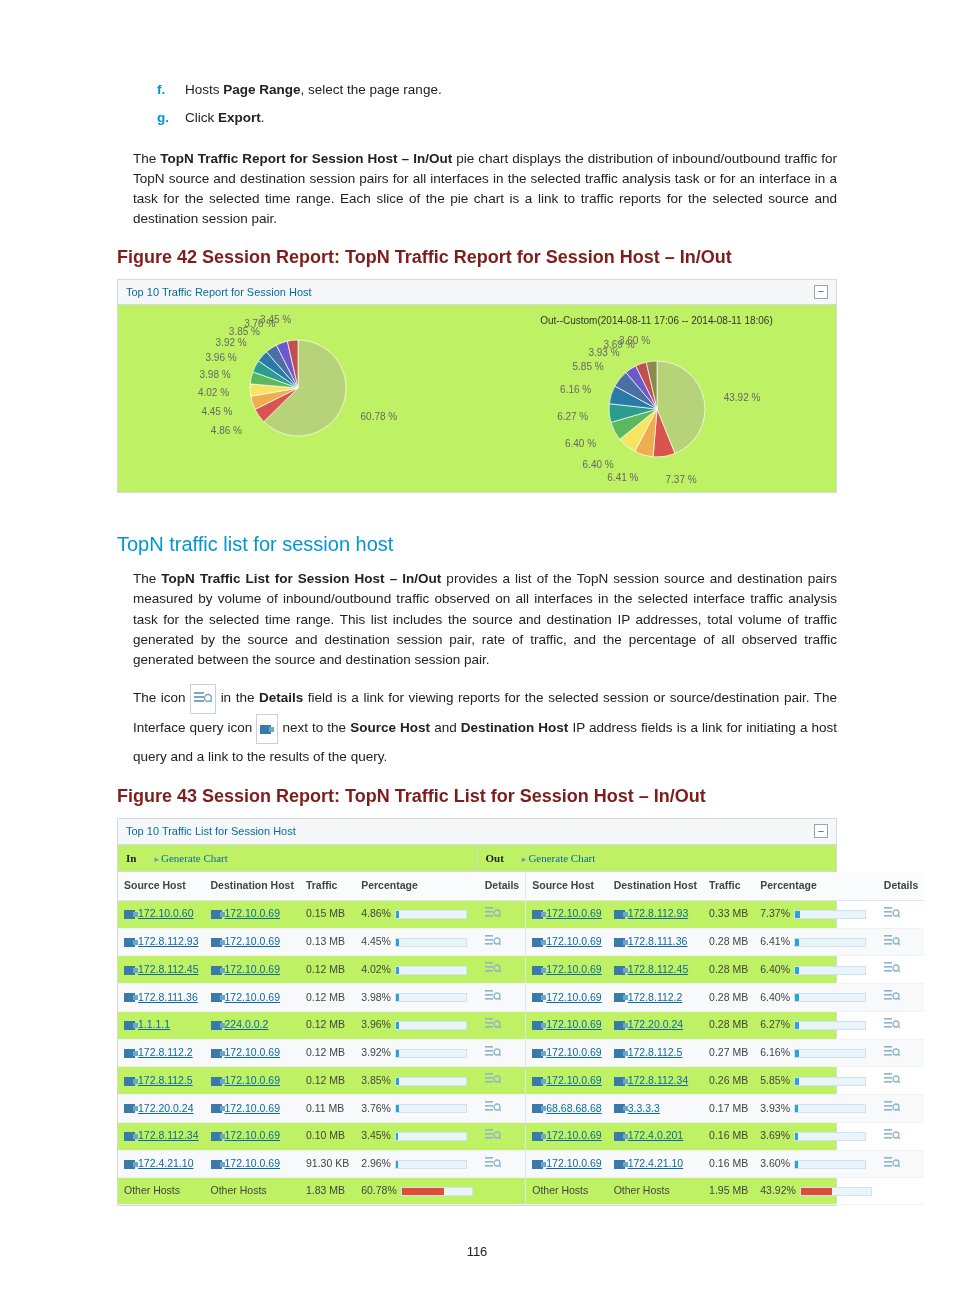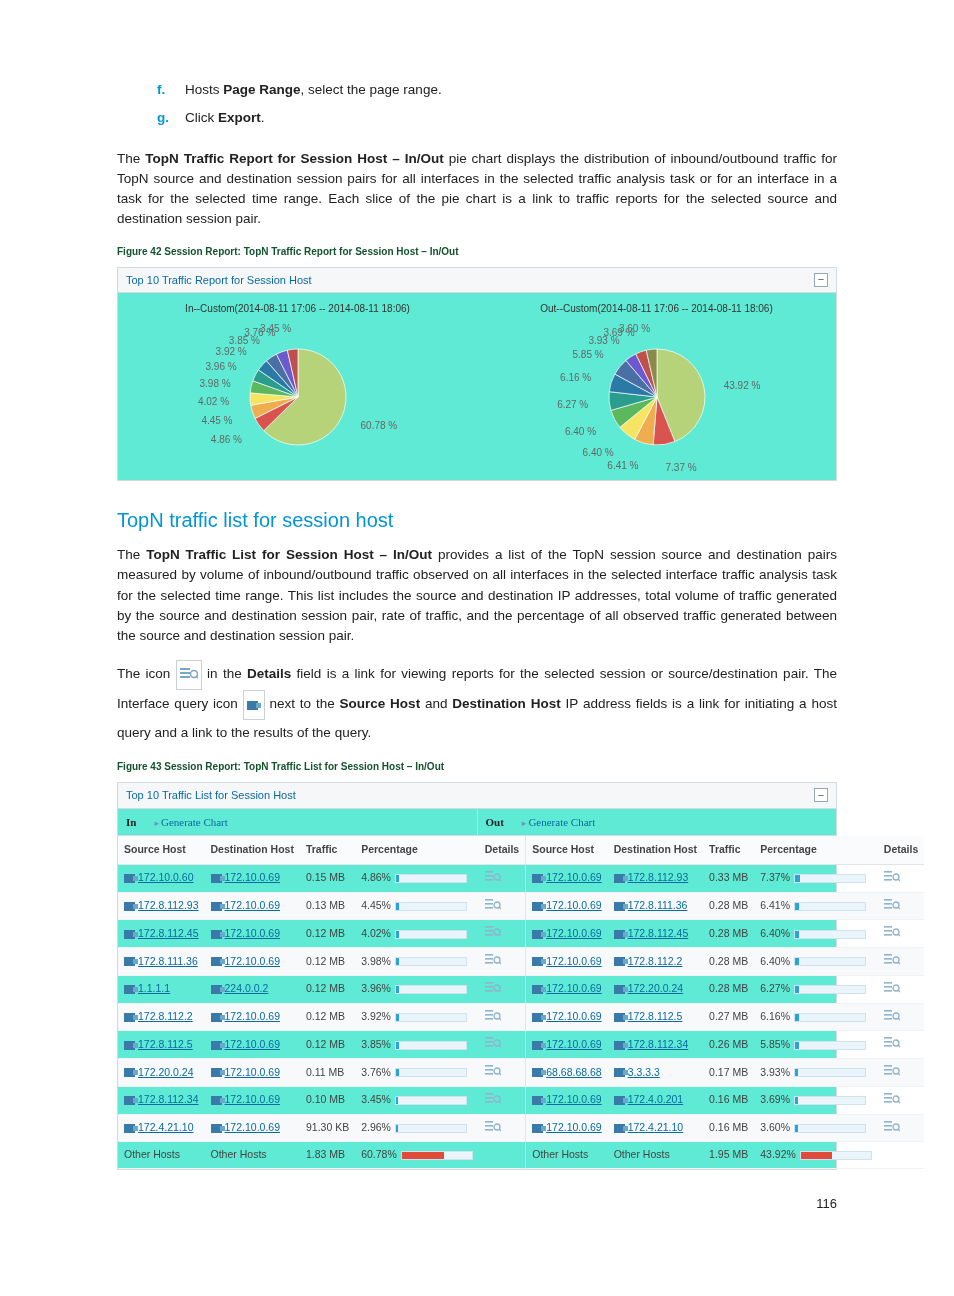--- a/index.html
+++ b/index.html
@@ -33,32 +33,32 @@
     color: #0096d6;
     font-weight: bold;
   }
   b { font-weight: bold; }
   h2.section {
     color: #0096d6;
     font-weight: 400;
     font-size: 20px;
     margin: 24px 0 10px 0;
   }
-  p.body { margin: 0 0 14px 0; text-align: justify; }
+  p.body { margin: 0 0 14px 16px; text-align: justify; }
   p.figure-caption {
-    color: #14532d;
+    color: #7f1d1d;
     font-weight: bold;
-    font-size: 10px;
+    font-size: 18px;
     margin: 14px 0 8px 0;
   }
   
   .panel {
     border: 1px solid #d4d9de;
-    background: #5eead4;
-    margin-bottom: 24px;
+    background: #bef264;
+    margin-bottom: 36px;
   }
   .panel-header {
     background: #f5f7f9;
     border-bottom: 1px solid #d4d9de;
     padding: 4px 8px;
     font-size: 11px;
     color: #0a6aa1;
     display: flex;
     justify-content: space-between;
     align-items: center;
@@ -141,21 +141,21 @@
     border: 1px solid #cfe2ee;
     vertical-align: middle;
     margin-left: 4px;
     position: relative;
   }
   .pct-bar .fill {
     position: absolute; top:0; left:0; bottom:0;
     background: #2aa3d9;
   }
   .pct-bar.other .fill { background: #e04b3a; }
-  .page-num { text-align:right; font-size: 13px; }
+  .page-num { text-align:center; font-size: 13px; }
   .host-icon-sq {
     display:inline-block; width:11px; height:9px;
     background:#3a7aa8; margin-right:3px; vertical-align:middle;
     position:relative;
   }
   .host-icon-sq::after{
     content:""; position:absolute; right:-3px; top:2px;
     width:5px; height:5px; background:#6aa8cd;
   }
   .inbody-icon-box{
@@ -180,21 +180,20 @@
 
   <p class="figure-caption">Figure 42 Session Report: TopN Traffic Report for Session Host – In/Out</p>
 
   <div class="panel">
     <div class="panel-header">
       <span>Top 10 Traffic Report for Session Host</span>
       <span class="collapse-btn">−</span>
     </div>
     <div class="pie-row">
       <div class="pie-cell">
-        <div class="pie-title">In--Custom(2014-08-11 17:06 -- 2014-08-11 18:06)</div>
         <div class="pie-wrap" id="pie-in"><svg width="340" height="150" viewBox="0 0 340 150">
               <path d="M170,75 L170,27 A48,48 0 1 1 135.7607409621212,108.64034988725645 Z" fill="#b7d37a" stroke="#fff" stroke-width="0.7"></path>
               <path d="M170,75 L135.7607409621212,108.64034988725645 A48,48 0 0 1 127.02930997201902,96.38971244592072 Z" fill="#d9534f" stroke="#fff" stroke-width="0.7"></path>
               <path d="M170,75 L127.02930997201902,96.38971244592072 A48,48 0 0 1 122.72234734889588,83.295996612918 Z" fill="#f0ad4e" stroke="#fff" stroke-width="0.7"></path>
               <path d="M170,75 L122.72234734889588,83.295996612918 A48,48 0 0 1 122.17991815950461,70.84791946509671 Z" fill="#f7e463" stroke="#fff" stroke-width="0.7"></path>
               <path d="M170,75 L122.17991815950461,70.84791946509671 A48,48 0 0 1 124.81759516676951,58.796596237639775 Z" fill="#5cb85c" stroke="#fff" stroke-width="0.7"></path>
               <path d="M170,75 L124.81759516676951,58.796596237639775 A48,48 0 0 1 130.4046423839394,47.866853200259456 Z" fill="#2a9d8f" stroke="#fff" stroke-width="0.7"></path>
               <path d="M170,75 L130.4046423839394,47.866853200259456 A48,48 0 0 1 138.48721290107065,38.79303590112046 Z" fill="#2a7aa8" stroke="#fff" stroke-width="0.7"></path>
               <path d="M170,75 L138.48721290107065,38.79303590112046 A48,48 0 0 1 148.39490860648604,32.137195310177034 Z" fill="#4a6fa5" stroke="#fff" stroke-width="0.7"></path>
               <path d="M170,75 L148.39490860648604,32.137195310177034 A48,48 0 0 1 159.36553740311305,28.192861599159762 Z" fill="#6a5acd" stroke="#fff" stroke-width="0.7"></path>

